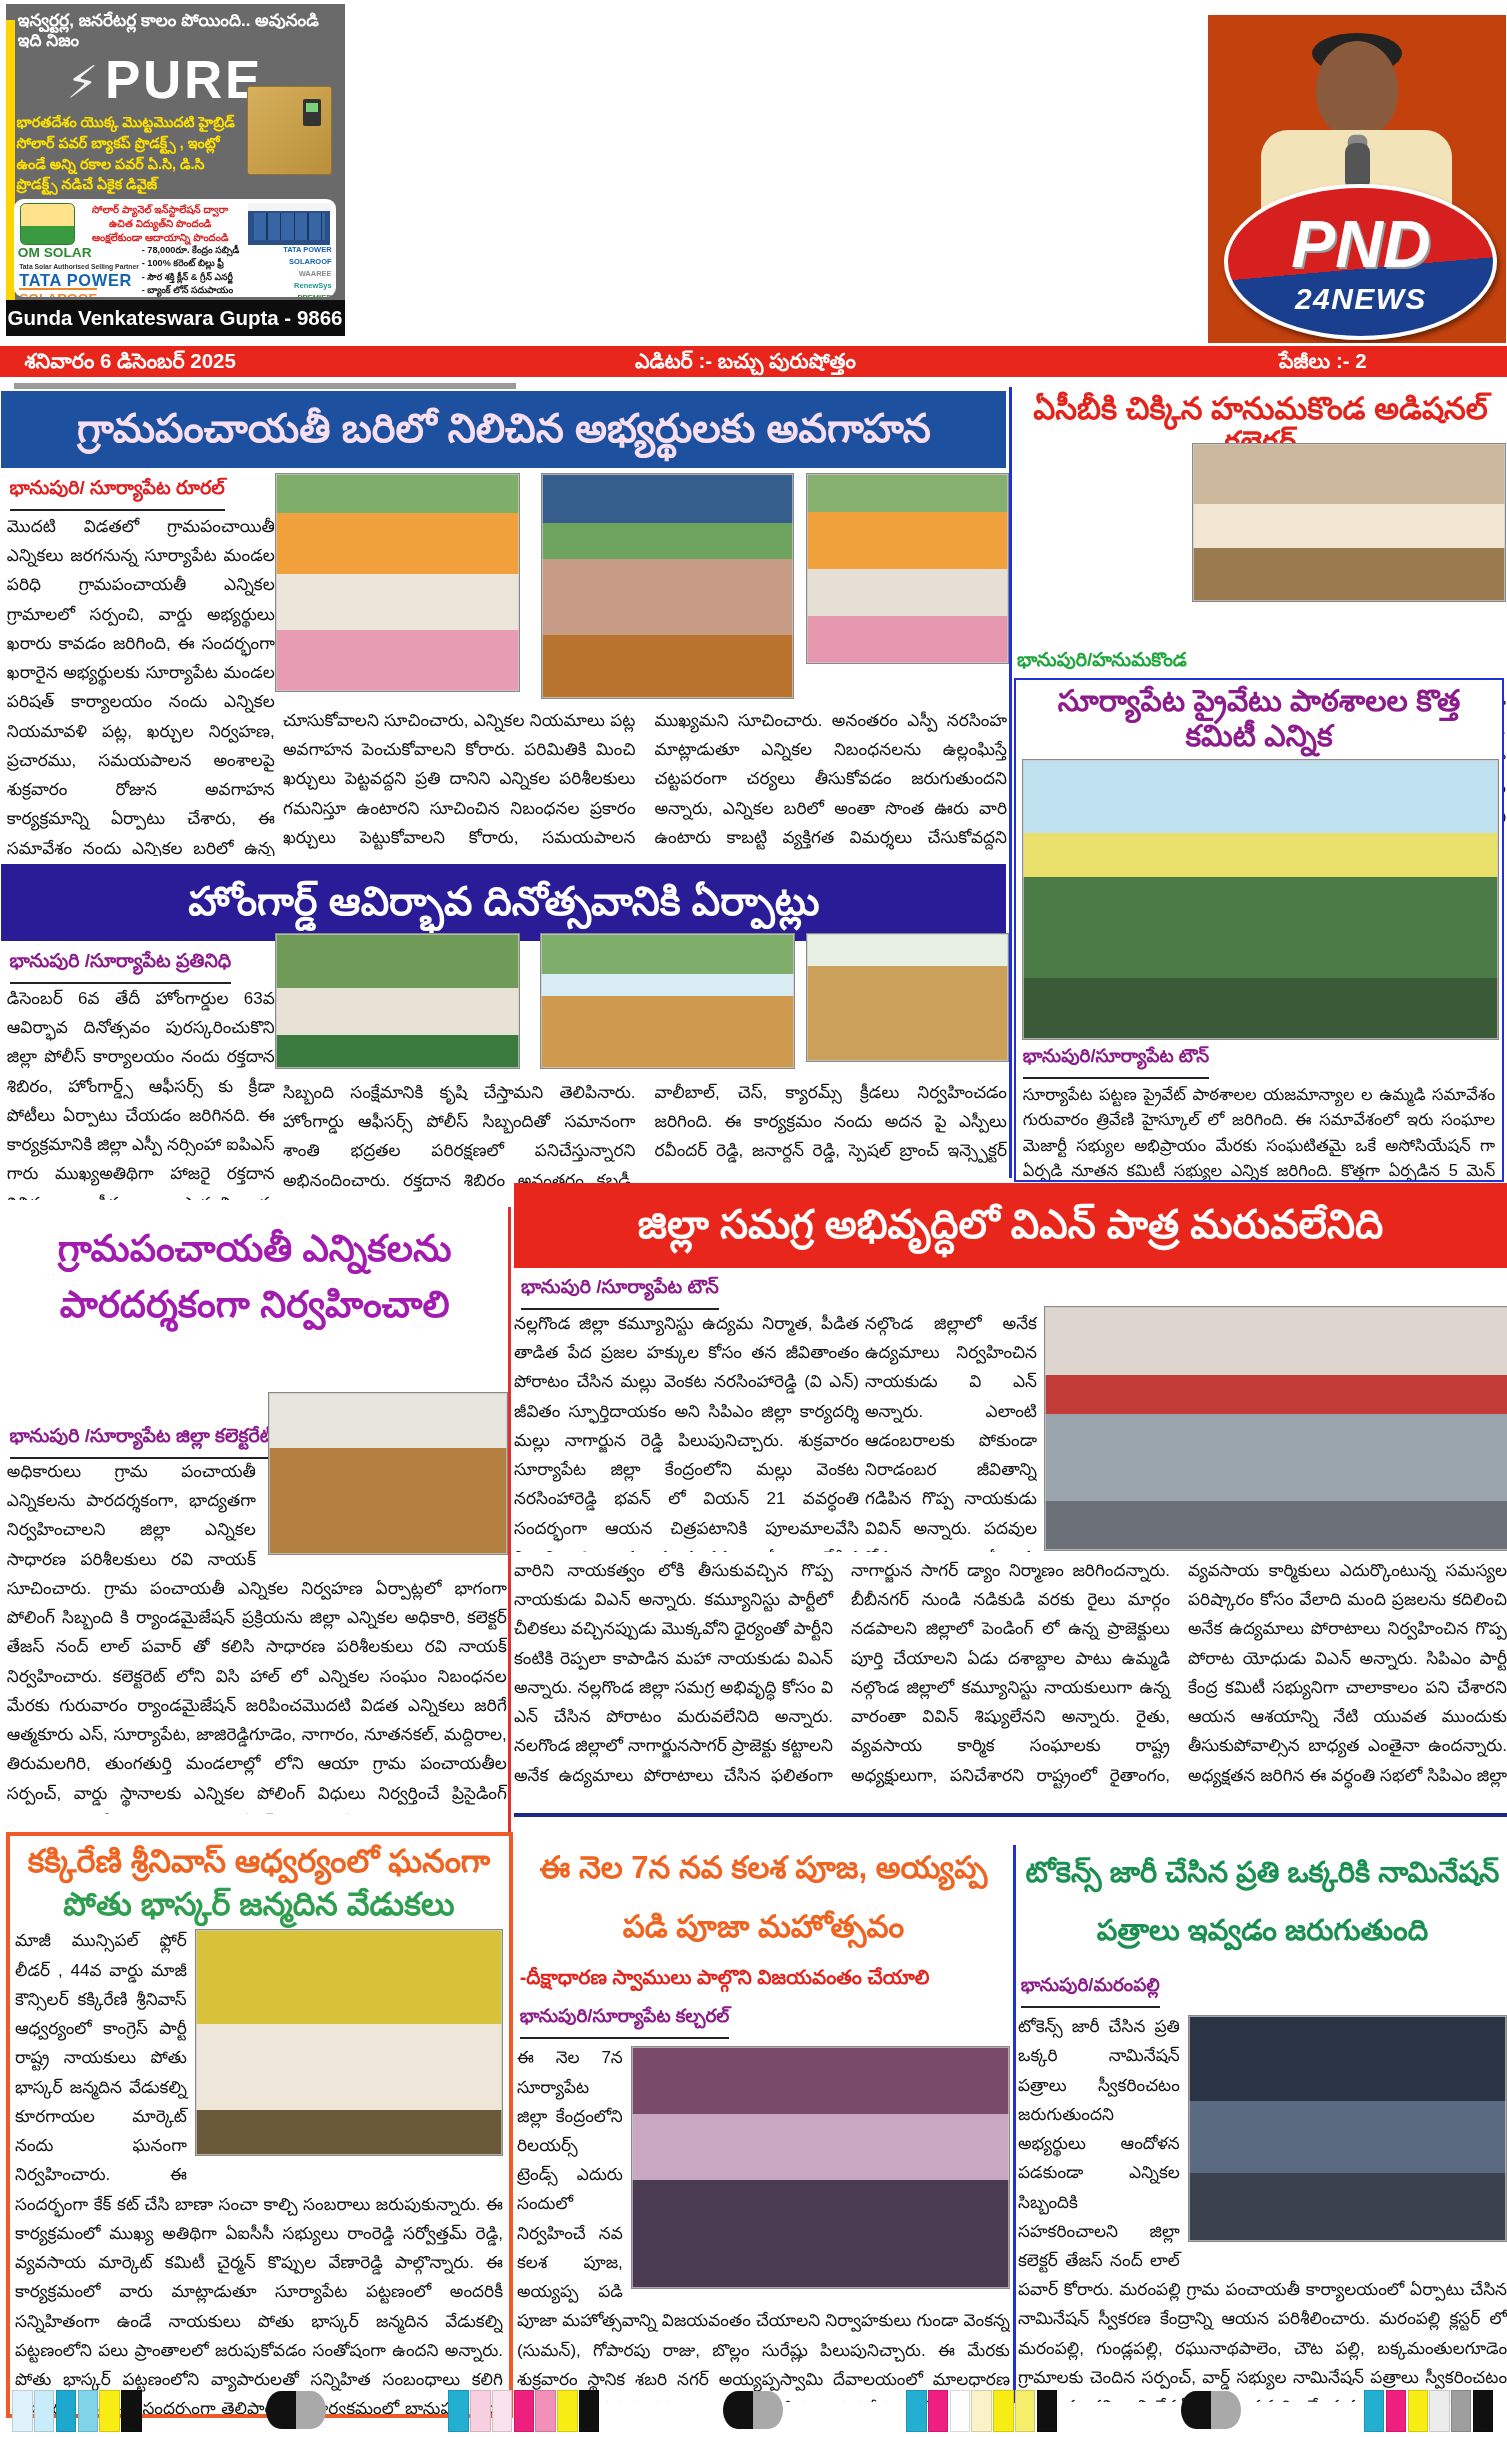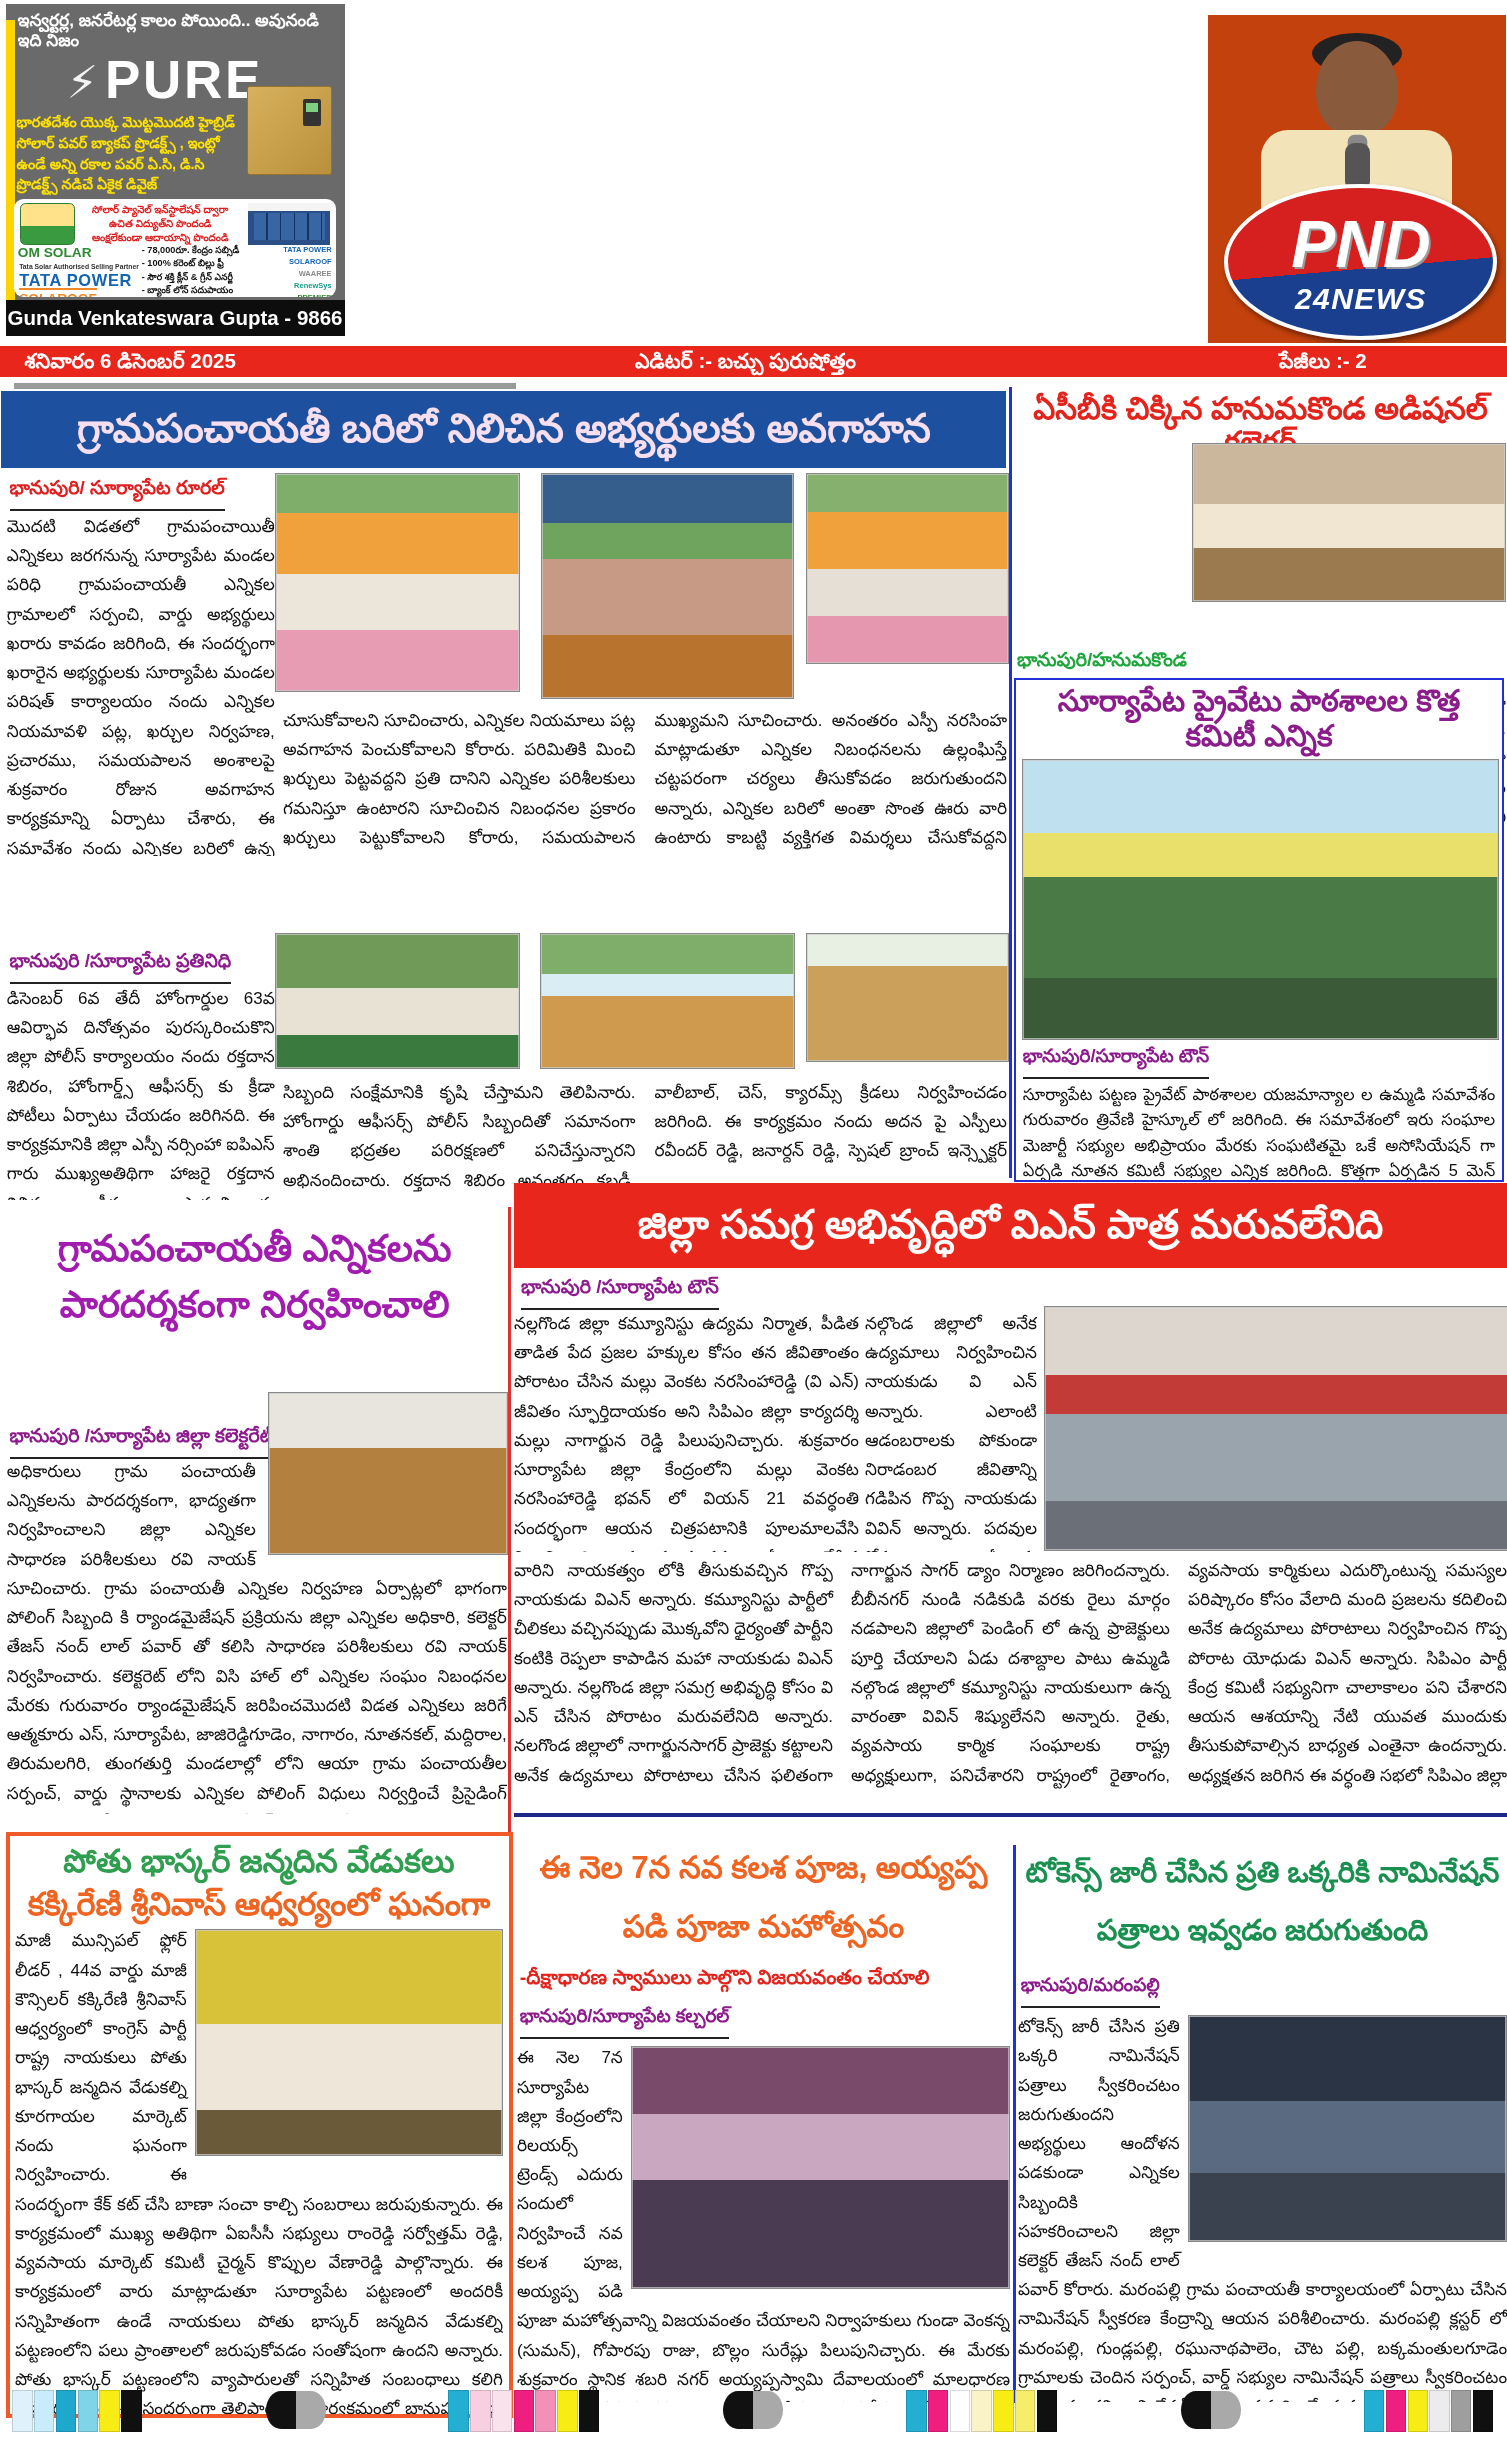--- a/index.html
+++ b/index.html
@@ -209,20 +209,21 @@
     <span>హనుమకొండ అదనపు కలెక్టర్, జిల్లా ఇన్‌ఛార్జి విద్యాశాఖ అధికారి వెంకట్ రెడ్డి లంచం తీసుకుంటూ ఏసీబీ అధికారులకు రెడ్ హ్యాండెడ్‌గా పట్టుబడ్డారు. కలెక్టరేట్ కార్యాలయంలో ఆయన రూ.60,000 లంచం తీసుకుంటుండగా అధికారులు పట్టుకున్నారు. విద్యాశాఖ వ్యవహారానికి సంబంధించి ఈ లంచం తీసుకున్నట్లు సమాచారం. వెంకట్ రెడ్డితో పాటు మరో ఉద్యోగిని కూడా ఏసీబీ అధికారులు విచారిస్తున్నారు.</span>
   </div>
 
   <div id="c-box" class="abs">
     <div id="c-head">సూర్యాపేట ప్రైవేటు పాఠశాలల కొత్త కమిటీ ఎన్నిక</div>
     <div id="c-photo" class="photo"></div>
     <div><span id="c-byline" class="byline">భానుపురి/సూర్యాపేట టౌన్</span></div>
     <div id="c-body" class="bodytxt">సూర్యాపేట పట్టణ ప్రైవేట్ పాఠశాలల యజమాన్యాల ల ఉమ్మడి సమావేశం గురువారం త్రివేణి హైస్కూల్ లో జరిగింది. ఈ సమావేశంలో ఇరు సంఘాల మెజార్టీ సభ్యుల అభిప్రాయం మేరకు సంఘటితమై ఒకే అసోసియేషన్ గా ఏర్పడి నూతన కమిటీ సభ్యుల ఎన్నిక జరిగింది. కొత్తగా ఏర్పడిన 5 మెన్ కమిటీ సభ్యులుగా పి.హరి(త్రివేణి), ప్రకాష్ రెడ్డి (సిటీ), శ్రీనివాస్ నాయుడు (సిటీ సెంట్రల్), ఉపేందర్ రెడ్డి (ఎస్ఎంటి), విక్షపతి (ఆల్ఫా) ఏకగ్రీవంగా ఎన్నికయ్యారు. ఈ సమావేశంలో అసోసియేషనకు చెందిన 52 మంది సభ్యులు పాల్గొన్నారు. నూతనంగా ఏర్పడిన 5 మెన్ కమిటీ సూర్యాపేట పట్టణ ప్రైవేట్ పాఠశాలల సమస్యల పరిష్కారానికి, సంఘ పటిష్టతకు దిశా నిర్దేశం చేస్తుందని పలువురు వ్యవహర్తలు అభిప్రాయపడ్డారు.</div>
   </div>
 
+  <div id="d-banner" class="abs banner">హోంగార్డ్ ఆవిర్భావ దినోత్సవానికి ఏర్పాట్లు</div>
   <div id="d-byline" class="abs byline">భానుపురి /సూర్యాపేట ప్రతినిధి</div>
   <div class="abs photo ph-bloodcamp" style="left:275px;top:933px;width:243px;height:134px;"></div>
   <div class="abs photo ph-lineup" style="left:540px;top:933px;width:253px;height:134px;"></div>
   <div class="abs photo ph-kabaddi" style="left:806px;top:933px;width:201px;height:127px;"></div>
   <div id="d-col1" class="abs bodytxt">డిసెంబర్ 6వ తేదీ హోంగార్డుల 63వ ఆవిర్భావ దినోత్సవం పురస్కరించుకొని జిల్లా పోలీస్ కార్యాలయం నందు రక్తదాన శిబిరం, హోంగార్డ్స్ ఆఫీసర్స్ కు క్రీడా పోటీలు ఏర్పాటు చేయడం జరిగినది. ఈ కార్యక్రమానికి జిల్లా ఎస్పీ నర్సింహా ఐపిఎస్ గారు ముఖ్యఅతిథిగా హాజరై రక్తదాన శిబిరం, క్రీడలు ప్రారంభించారు ప్రారంభించారు. ఈ సందర్భంగా ఎస్పీ మాట్లాడుతూ హోంగార్డు ఆవిర్భావ దినోత్సవం ఘనంగా నిర్వహించాలని అధికారులను ఆదేశించారు, హోంగార్</div>
   <div id="d-col23" class="abs bodytxt">
     <span>సిబ్బంది సంక్షేమానికి కృషి చేస్తామని తెలిపినారు. హోంగార్డు ఆఫీసర్స్ పోలీస్ సిబ్బందితో సమానంగా శాంతి భద్రతల పరిరక్షణలో పనిచేస్తున్నారని అభినందించారు. రక్తదాన శిబిరం అనంతరం</span>
     <span>కబడ్డీ, వాలీబాల్, చెస్, క్యారమ్స్ క్రీడలు నిర్వహించడం జరిగింది. ఈ కార్యక్రమం నందు అదన పై ఎస్పీలు రవీందర్ రెడ్డి, జనార్దన్ రెడ్డి, స్పెషల్ బ్రాంచ్ ఇన్స్పెక్టర్ రామారావు, హోంగార్డ్ ఇన్ఛార్జి ఆర్ ఎస్ ఐ అశోక్, సాయిరాం, సురేష్, సిబ్బంది ఉన్నారు.</span>
   </div>
 
@@ -240,22 +241,22 @@
 
   <div id="f-banner" class="abs banner">జిల్లా సమగ్ర అభివృద్ధిలో విఎన్ పాత్ర మరువలేనిది</div>
   <div id="f-byline" class="abs byline">భానుపురి /సూర్యాపేట టౌన్</div>
   <div id="f-colA" class="abs bodytxt">నల్లగొండ జిల్లా కమ్యూనిస్టు ఉద్యమ నిర్మాత, పీడిత తాడిత పేద ప్రజల హక్కుల కోసం తన జీవితాంతం పోరాటం చేసిన మల్లు వెంకట నరసింహారెడ్డి (వి ఎన్) జీవితం స్ఫూర్తిదాయకం అని సిపిఎం జిల్లా కార్యదర్శి మల్లు నాగార్జున రెడ్డి పిలుపునిచ్చారు. శుక్రవారం సూర్యాపేట జిల్లా కేంద్రంలోని మల్లు వెంకట నరసింహారెడ్డి భవన్ లో వియన్ 21 వవర్ధంతి సందర్భంగా ఆయన చిత్రపటానికి పూలమాలవేసి నివాళి అర్పించారు. ఈ సందర్భంగా ఏర్పాటుచేసిన సంస్మరణ సభలో ఆయన మాట్లాడుతూ నల్లగొండ జిల్లాలో కమ్యూనిస్టు పార్టీని నిర్మించడంలో వి. ఎన్. పాత్ర మరువలేనిది అన్నారు. ఎన్ని ఆటంకాలు వచ్చిన కడదాకా కమ్యూనిస్టు పార్టీని కంటికి రెప్పలా కాపాడిన మహా నాయకుడు విఎన్ అన్నారు. ఉమ్మడి నల్గొండ జిల్లాలో అనేకమంది కార్యకర్తలను తయారుచేసి</div>
   <div id="f-colB" class="abs bodytxt">నల్గొండ జిల్లాలో అనేక ఉద్యమాలు నిర్వహించిన నాయకుడు వి ఎన్ అన్నారు. ఎలాంటి ఆడంబరాలకు పోకుండా నిరాడంబర జీవితాన్ని గడిపిన గొప్ప నాయకుడు వివిన్ అన్నారు. పదవుల కోసం ఏనాడు పాకులాడకుండా కమ్యూనిస్టు పార్టీ అభివృద్ధికి విశేష కృషి చేశారని అన్నారు. ఉమ్మడి నల్గొండ జిల్లాలో సిపిఎం పార్టీ బలమైన పార్టీగా</div>
   <div id="f-photo" class="abs photo"></div>
   <div id="f-bottom" class="abs bodytxt">వారిని నాయకత్వం లోకి తీసుకువచ్చిన గొప్ప నాయకుడు విఎన్ అన్నారు. కమ్యూనిస్టు పార్టీలో చీలికలు వచ్చినప్పుడు మొక్కవోని ధైర్యంతో పార్టీని కంటికి రెప్పలా కాపాడిన మహా నాయకుడు విఎన్ అన్నారు. నల్లగొండ జిల్లా సమగ్ర అభివృద్ధి కోసం వి ఎన్ చేసిన పోరాటం మరువలేనిది అన్నారు. నలగొండ జిల్లాలో నాగార్జునసాగర్ ప్రాజెక్టు కట్టాలని అనేక ఉద్యమాలు పోరాటాలు చేసిన ఫలితంగా నాగార్జున సాగర్ డ్యాం నిర్మాణం జరిగిందన్నారు. బీబీనగర్ నుండి నడికుడి వరకు రైలు మార్గం నడపాలని జిల్లాలో పెండింగ్ లో ఉన్న ప్రాజెక్టులు పూర్తి చేయాలని ఏడు దశాబ్దాల పాటు ఉమ్మడి నల్గొండ జిల్లాలో కమ్యూనిస్టు నాయకులుగా ఉన్న వారంతా వివిన్ శిష్యులేనని అన్నారు. రైతు, వ్యవసాయ కార్మిక సంఘాలకు రాష్ట్ర అధ్యక్షులుగా, పనిచేశారని రాష్ట్రంలో రైతాంగం, వ్యవసాయ కార్మికులు ఎదుర్కొంటున్న సమస్యల పరిష్కారం కోసం వేలాది మంది ప్రజలను కదిలించి అనేక ఉద్యమాలు పోరాటాలు నిర్వహించిన గొప్ప పోరాట యోధుడు విఎన్ అన్నారు. సిపిఎం పార్టీ కేంద్ర కమిటీ సభ్యునిగా చాలాకాలం పని చేశారని ఆయన ఆశయాన్ని నేటి యువత ముందుకు తీసుకుపోవాల్సిన బాధ్యత ఎంతైనా ఉందన్నారు. అధ్యక్షతన జరిగిన ఈ వర్ధంతి సభలో సిపిఎం జిల్లా కార్యదర్శి వర్గ సభ్యులు కోట గోపి, జిల్లా కమిటీ సభ్యులు వెలుపుల వెంకన్న,ఎల్గారి గోవింద్, బెల్లంకొండ వెంకటేశ్వర్లు, మేకన బోయిన శేఖర్ , వీరబోయిన రవి, మద్దెల జ్యోతి, కొవ్వుల రజిత, సిపిఎం పార్టీ వన్ టౌన్ కార్యదర్శి వల్లపు దాసు, సాయికుమార్ 2 టౌన్ కార్యదర్శి పిండిగా నాగమణి, సిపిఎం సూర్యాపేట రూరల్ మండల కార్యదర్శి మేరెడ్డి కృష్ణారెడ్డి, నాయకులు చిన్న పంగి నరసయ్య, మేకన బోయిన సైదమ్మ, ఎం రాంబాబు, బత్తుల వెంకన్న, యాతకుల వెంకన్న, సాన బోయిన ఉపేందర్, ఉయ్యాల నగేష్, కంచు గట్ల శ్రీనివాస్, సభ్యులు మట్టిపల్లి సైదులు, ముక్కెర్ల వెంకన్న, కామల్ల లింగయ్య, ఒట్టే ఎర్రయ్య, సత్యం,యాతాకుల ప్రవీణ్ తదితరులు పాల్గొన్నారు.</div>
   <div id="f-rule" class="abs"></div>
 
   <div id="g-box" class="abs">
+    <div id="g-h1">కక్కిరేణి శ్రీనివాస్ ఆధ్వర్యంలో ఘనంగా</div>
     <div id="g-h2">పోతు భాస్కర్ జన్మదిన వేడుకలు</div>
-    <div id="g-h1">కక్కిరేణి శ్రీనివాస్ ఆధ్వర్యంలో ఘనంగా</div>
     <div class="bodytxt">
       <div id="g-photo" class="photo"></div>
       <span>మాజీ మున్సిపల్ ఫ్లోర్ లీడర్ , 44వ వార్డు మాజీ కౌన్సిలర్ కక్కిరేణి శ్రీనివాస్ ఆధ్వర్యంలో కాంగ్రెస్ పార్టీ రాష్ట్ర నాయకులు పోతు భాస్కర్ జన్మదిన వేడుకల్ని కూరగాయల మార్కెట్ నందు ఘనంగా నిర్వహించారు. ఈ సందర్భంగా కేక్ కట్ చేసి బాణా సంచా కాల్చి సంబరాలు జరుపుకున్నారు. ఈ కార్యక్రమంలో ముఖ్య అతిథిగా ఏఐసీసీ సభ్యులు రాంరెడ్డి సర్వోత్తమ్ రెడ్డి, వ్యవసాయ మార్కెట్ కమిటీ చైర్మన్ కొప్పుల వేణారెడ్డి పాల్గొన్నారు. ఈ కార్యక్రమంలో వారు మాట్లాడుతూ సూర్యాపేట పట్టణంలో అందరికీ సన్నిహితంగా ఉండే నాయకులు పోతు భాస్కర్ జన్మదిన వేడుకల్ని పట్టణంలోని పలు ప్రాంతాలలో జరుపుకోవడం సంతోషంగా ఉందని అన్నారు. పోతు భాస్కర్ పట్టణంలోని వ్యాపారులతో సన్నిహిత సంబంధాలు కలిగి ఉన్నారని వారు ఈ సందర్భంగా తెలిపారు. ఈ కార్యక్రమంలో భానుపురి సేవా బృందం ఆధ్వర్యంలో కూరగాయల మార్కెట్ లోని వ్యాపారులకు, ప్రజలకు అల్పాహారం పంపిణీ చేశారు. ఈ కార్యక్రమంలో జిల్లా యూత్ యూత్ కాంగ్రెస్ మాజీ అధ్యక్షులు బైరు శైలేందర్, కుమ్మరి కుంట్ల వేణుగోపాల్, రావుల రాంబాబు, నీడ్స్ సాజిద్, రుద్రంగి రవి, భానుపురి సేవ బృందం సభ్యులు కలకోట లక్ష్మయ్య, గుండా శ్రీధర్, యామా సంతోష్, శ్రీరంగంరాము,మిర్యాలల రామ్మూర్తి, అడ్డగూడూరు రవీందర్ తదితరులు పాల్గొన్నారు.</span>
     </div>
   </div>
 
   <div id="h-zone" class="abs">
     <div id="h-head">ఈ నెల 7న నవ కలశ పూజ, అయ్యప్ప పడి పూజా మహోత్సవం</div>
     <div id="h-sub">-దీక్షాధారణ స్వాములు పాల్గొని విజయవంతం చేయాలి</div>
     <div><span id="h-byline" class="byline">భానుపురి/సూర్యాపేట కల్చరల్</span></div>

